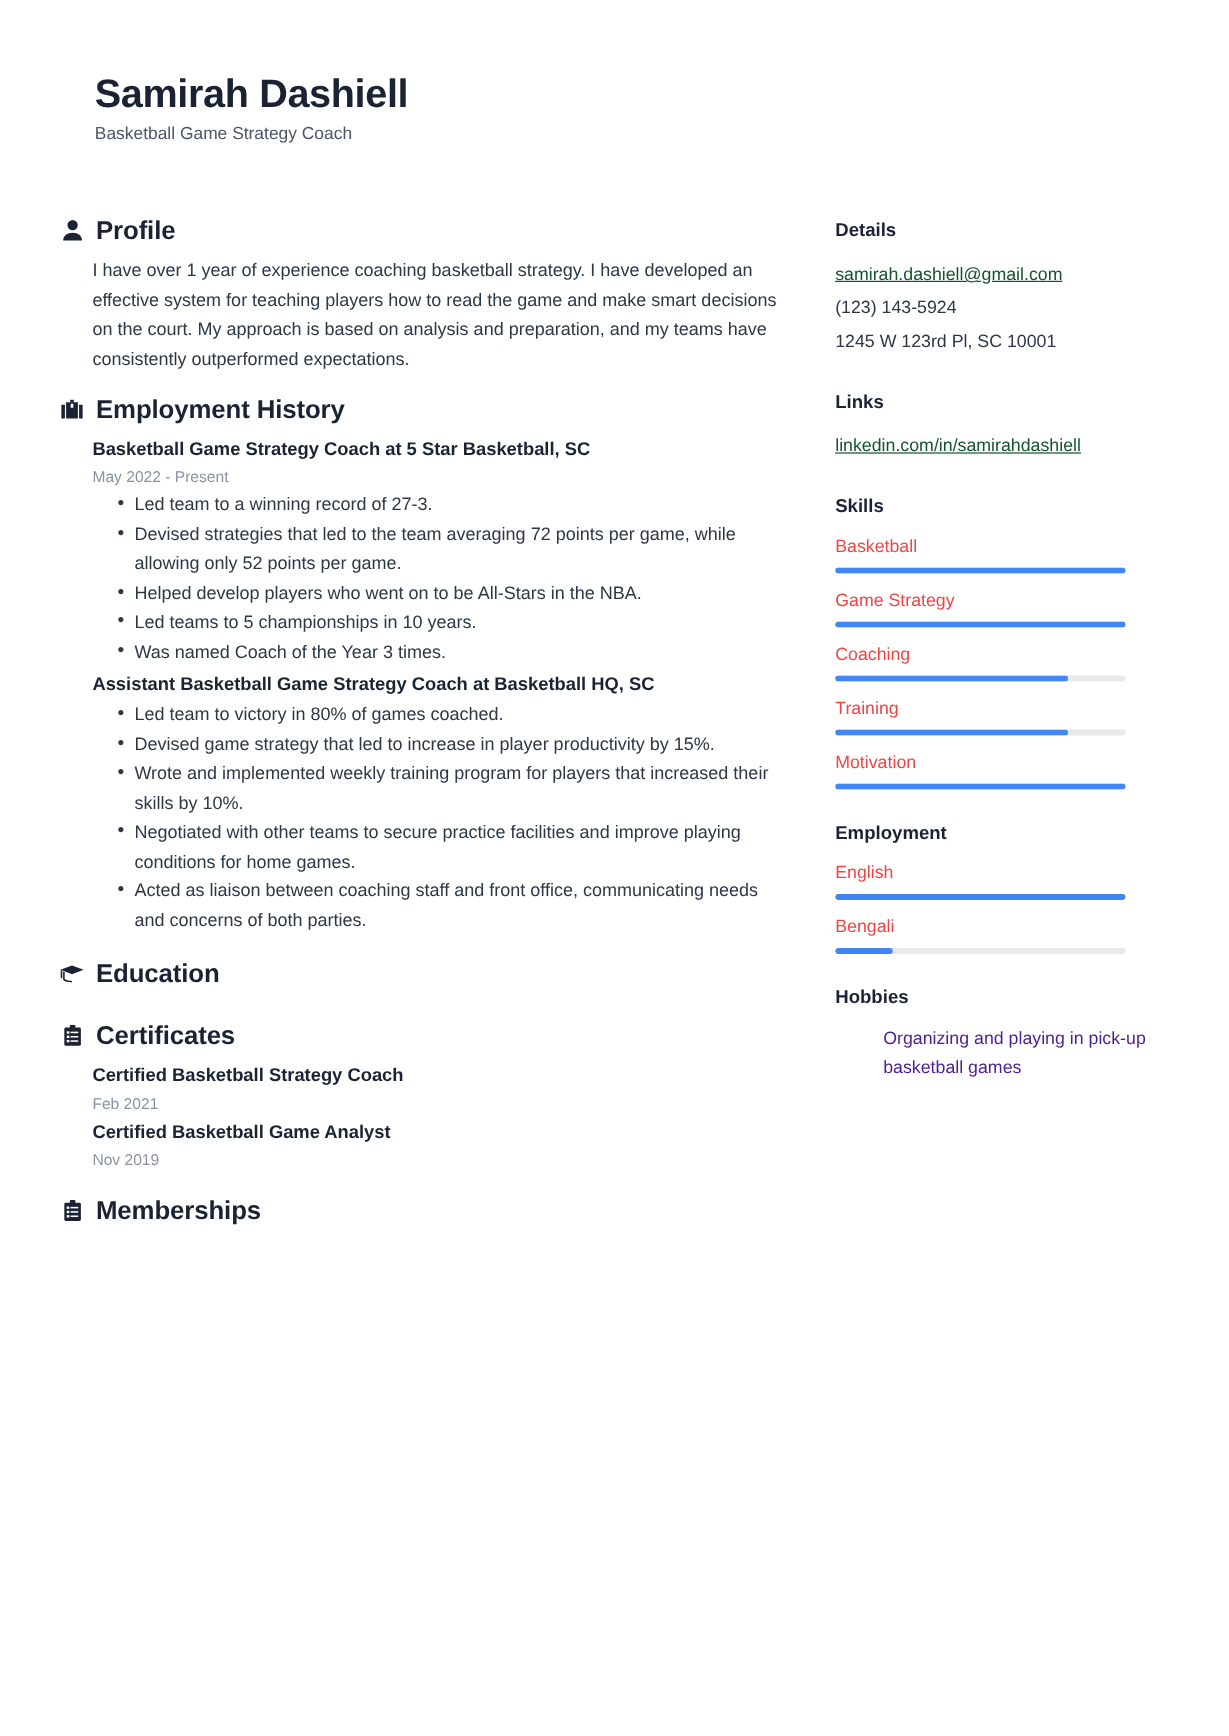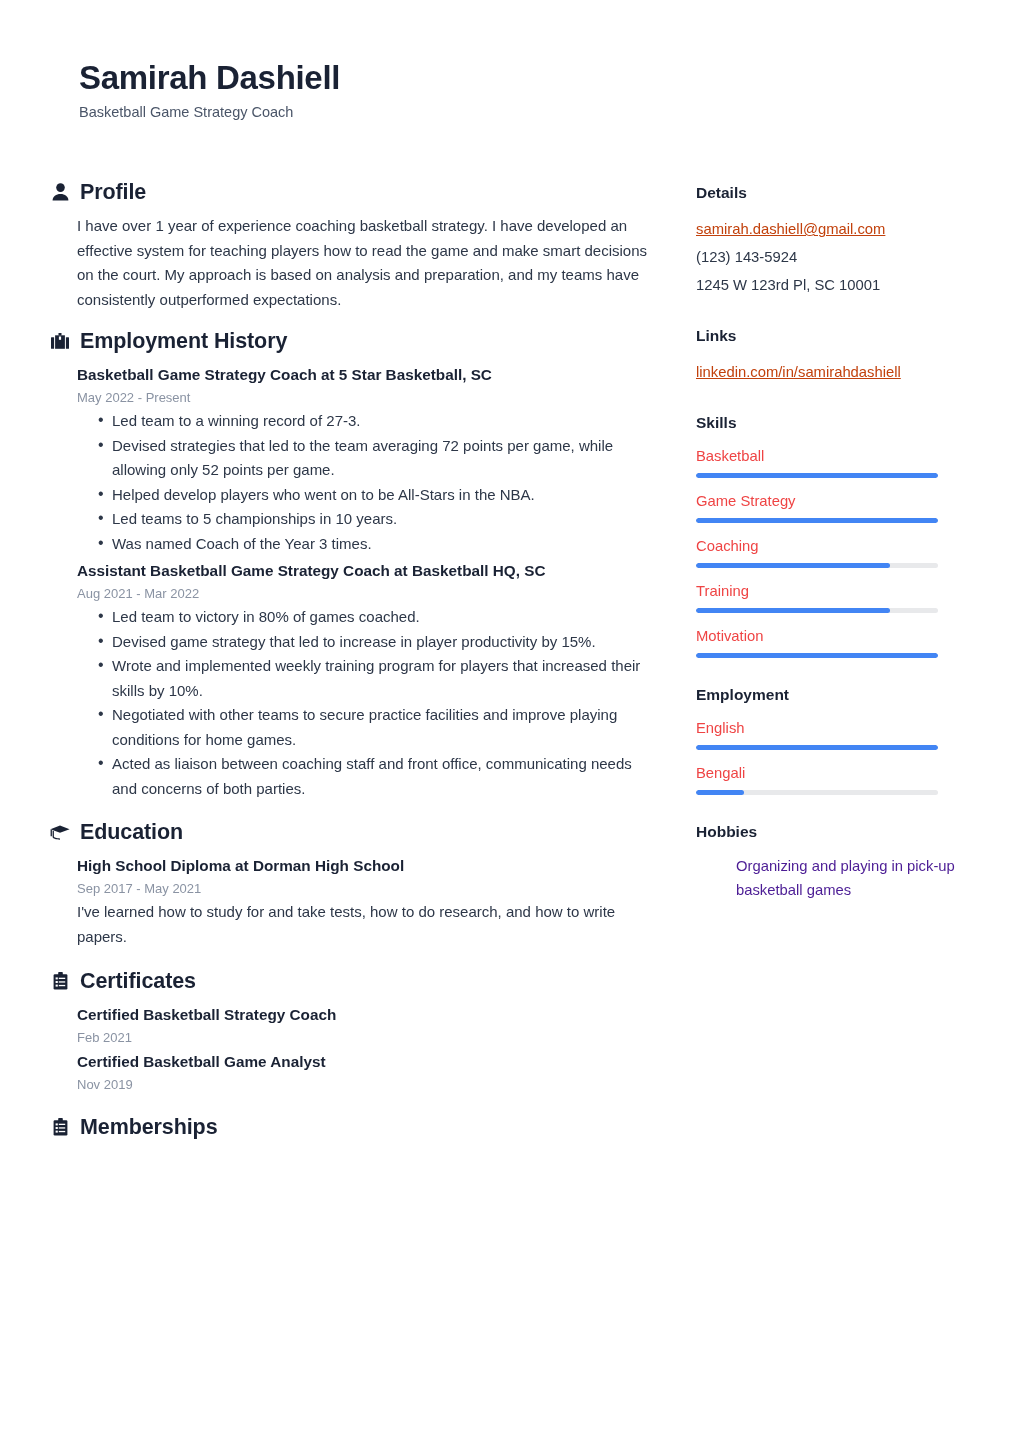--- a/index.html
+++ b/index.html
@@ -145,21 +145,21 @@
     margin-bottom: 11px;
   }
   .side-line {
     font-size: 14.8px;
     line-height: 28px;
     color: #2d3748;
   }
   .side-link {
     font-size: 14.8px;
     line-height: 28px;
-    color: #c2410c;
+    color: #14532d;
     text-decoration: underline;
     display: inline-block;
     word-break: break-all;
   }
   .hobby-text {
     font-size: 14.8px;
     line-height: 24px;
     color: #4c1d95;
     margin-left: 40px;
   }
@@ -239,21 +239,20 @@
             <li>Led team to a winning record of 27-3.</li>
             <li>Devised strategies that led to the team averaging 72 points per game, while allowing only 52 points per game.</li>
             <li>Helped develop players who went on to be All-Stars in the NBA.</li>
             <li>Led teams to 5 championships in 10 years.</li>
             <li>Was named Coach of the Year 3 times.</li>
           </ul>
         </div>
 
         <div class="entry">
           <div class="entry-title">Assistant Basketball Game Strategy Coach at Basketball HQ, SC</div>
-          <div class="entry-date">Aug 2021 - Mar 2022</div>
           <ul class="bullets">
             <li>Led team to victory in 80% of games coached.</li>
             <li>Devised game strategy that led to increase in player productivity by 15%.</li>
             <li>Wrote and implemented weekly training program for players that increased their skills by 10%.</li>
             <li>Negotiated with other teams to secure practice facilities and improve playing conditions for home games.</li>
             <li>Acted as liaison between coaching staff and front office, communicating needs and concerns of both parties.</li>
           </ul>
         </div>
 
       </div>
@@ -265,27 +264,20 @@
       <div class="section-head">
         <span class="section-icon">
           <svg width="20" height="15" viewBox="0 0 20 15" fill="currentColor">
             <path d="M10 0.6 19.6 4.2 10 7.8 0.4 4.2z"></path>
             <path d="M3.4 6.2v5.2c0 1.6 3 2.8 6.6 2.8s6.6-1.2 6.6-2.8V6.2L10 8.9z" fill="#ffffff"></path>
             <path d="M2.6 5.6v6.5c0 1.5 3.3 2.6 7.4 2.6v-1.3c-3.3 0-6.1-0.9-6.1-1.9V6.1z"></path>
             <path d="M0.6 4.4v6.9h1.3V4.9z"></path>
           </svg>
         </span>
         <span class="section-title">Education</span>
-      </div>
-      <div class="section-body">
-        <div class="entry">
-          <div class="entry-title">High School Diploma at Dorman High School</div>
-          <div class="entry-date">Sep 2017 - May 2021</div>
-          <p class="entry-desc">I've learned how to study for and take tests, how to do research, and how to write papers.</p>
-        </div>
       </div>
     </div>
 
     <div class="gap-edu"></div>
 
     <div class="section">
       <div class="section-head">
         <span class="section-icon">
           <svg width="15" height="18" viewBox="0 0 15 18" fill="currentColor">
             <rect x="0.6" y="2.2" width="13.8" height="15.3" rx="1.2"></rect>

